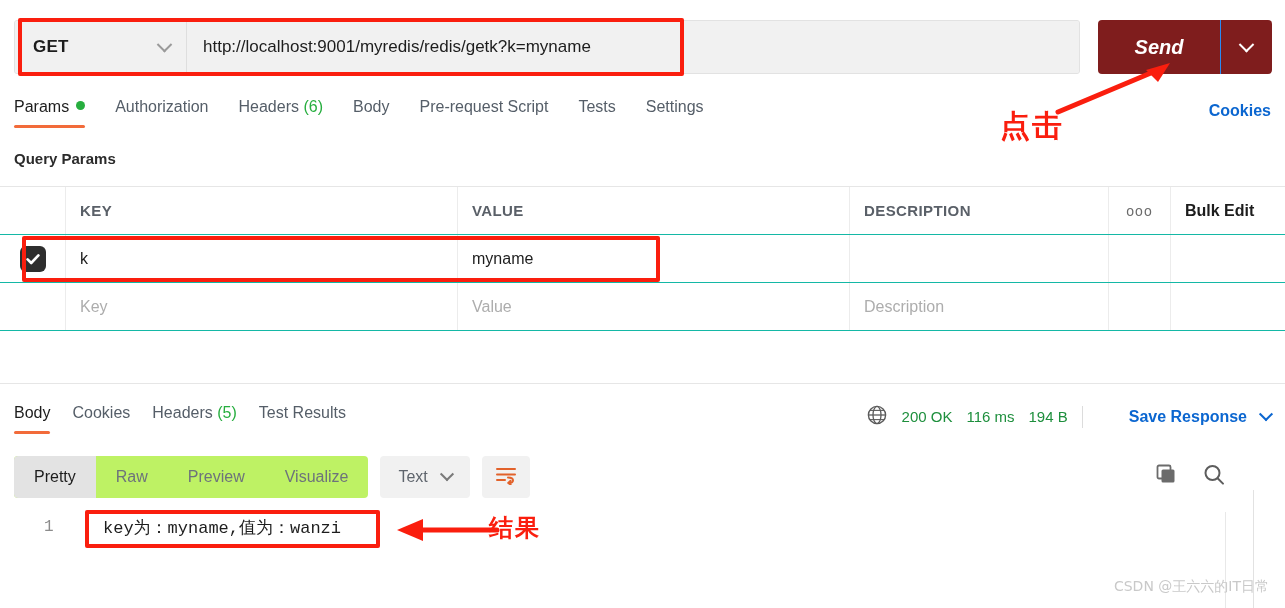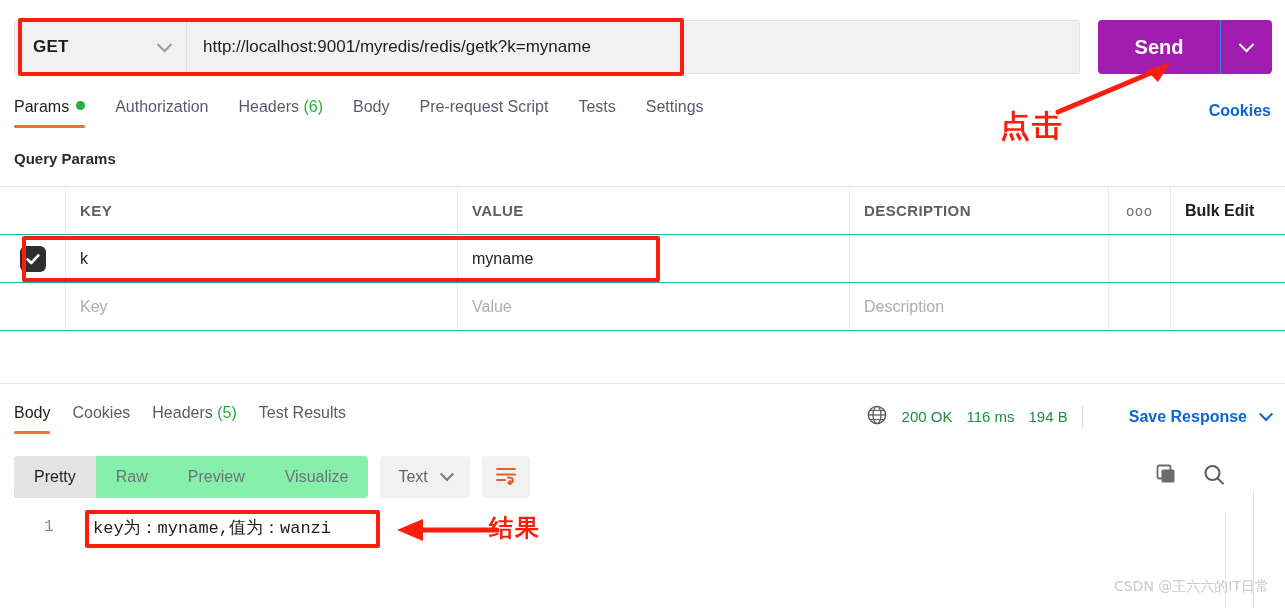--- a/index.html
+++ b/index.html
@@ -48,23 +48,24 @@
     padding:0 16px;
     background:#f1f1f1;
     cursor:text;
   }
   .url-text { font-size:17px; color:#1d1d1d; }
 
   .send-wrap {
     margin-left:18px;
     display:flex; align-items:stretch;
     width:174px;
-    background:#a21caf;
+    background:#7f1d1d;
     border-radius:4px;
     overflow:hidden;
+    font-style:italic;
   }
   .send-btn {
     flex:1; display:flex; align-items:center; justify-content:center;
     color:#fff; font-size:20px; font-weight:700;
     cursor:pointer;
   }
   .send-caret {
     width:52px;
     display:flex; align-items:center; justify-content:center;
     border-left:1px solid #2a89f2;
@@ -165,21 +166,21 @@
   .save-resp { color:#0b66d0; font-weight:700; font-size:16px; cursor:pointer;margin-left:32px; }
   .save-chev {
     width:10px; height:10px;
     border-right:2px solid #0b66d0; border-bottom:2px solid #0b66d0;
     transform:rotate(45deg) translate(-2px,-2px);
   }
 
   
   .body-toolbar { position:absolute; left:14px; top:456px; display:flex; align-items:center; gap:12px; }
   .seg {
-    display:flex; background:#86efac; border-radius:4px; overflow:hidden; height:42px;
+    display:flex; background:#bef264; border-radius:4px; overflow:hidden; height:42px;
   }
   .seg-item {
     display:flex; align-items:center; padding:0 20px;
     font-size:16px; color:#6d737b; cursor:pointer;
   }
   .seg-item.active { background:#e3e3e3; color:#1d1d1d; }
   .drop {
     display:flex; align-items:center; gap:14px;
     height:42px; padding:0 18px;
     background:#f1f1f1; border-radius:4px; cursor:pointer;
@@ -197,21 +198,21 @@
   }
 
   
   .code-area { position:absolute; left:0; top:506px; width:1285px; height:70px; }
   .gutter-num {
     position:absolute; left:44px; top:12px;
     font-family:"Liberation Mono", monospace;
     font-size:16px; color:#8b8b8b;
   }
   .code-line {
-    position:absolute; left:93px; top:10px;
+    position:absolute; left:103px; top:10px;
     font-family:"Liberation Mono", monospace;
     font-size:17px; color:#1d1d1d; white-space:pre;
   }
   .v-rule { position:absolute; left:1253px; top:490px; width:1px; height:118px; background:#e2e2e2; }
   .scroll-rule { position:absolute; left:1225px; top:512px; width:1px; height:96px; background:#e8e8e8; }
 
   
   .red-box { position:absolute; border:4px solid #fa1e0e; border-radius:2px; pointer-events:none; }
   .box-url  { left:18px;  top:18px;  width:666px; height:58px; }
   .box-row  { left:22px;  top:236px; width:638px; height:46px; }

